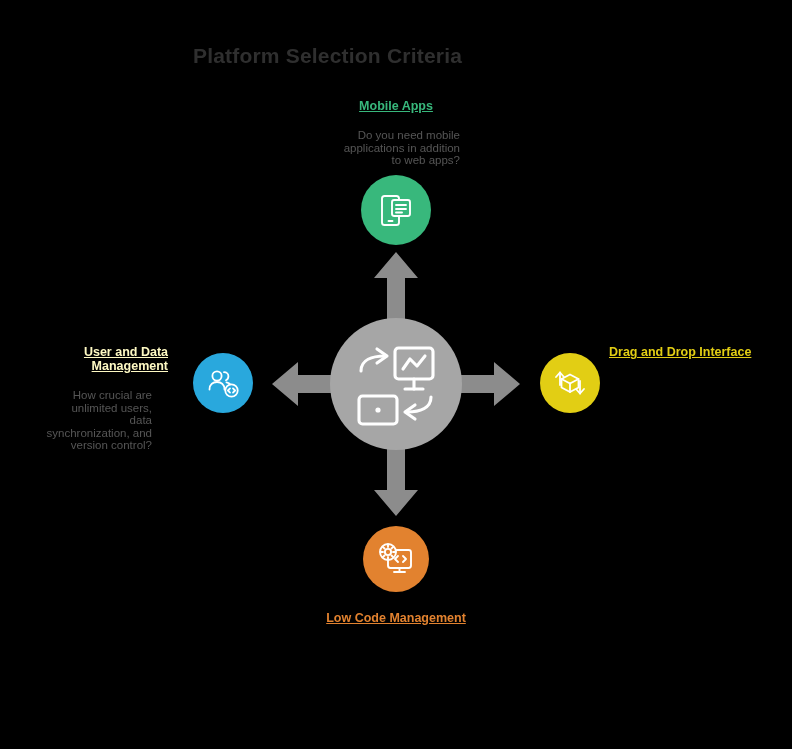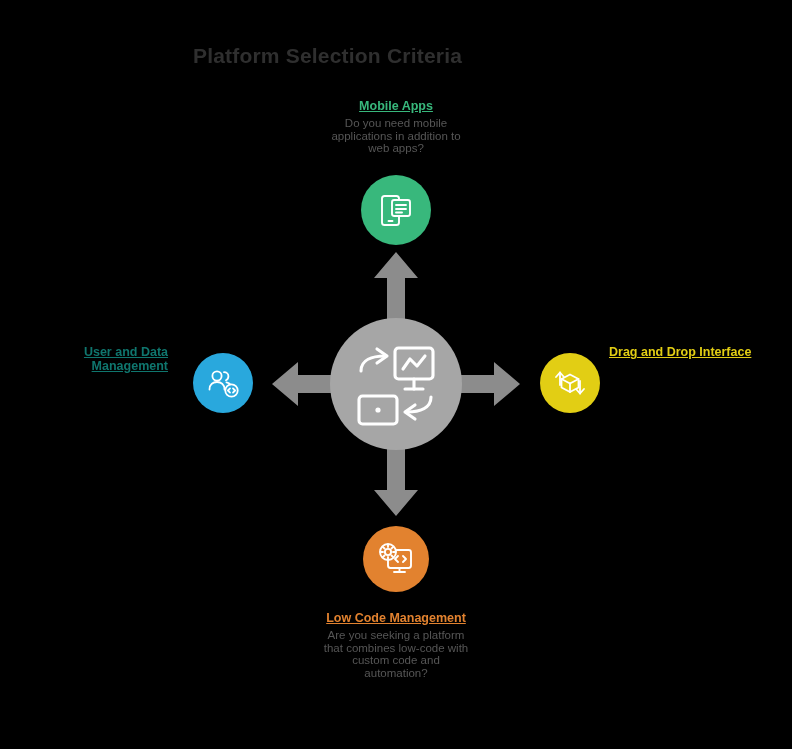--- a/index.html
+++ b/index.html
@@ -75,28 +75,29 @@
     font-size: 12.5px;
     font-weight: bold;
     line-height: 14px;
     margin: 0 0 1px 0;
     text-decoration: underline;
   }
   .label .desc {
     font-size: 11.5px;
     line-height: 12.6px;
     color: #565656;
-    margin: 4px;
+    margin: 16px;
+    text-align: right;
   }
 
   .label-top    { left: 316px; top: 99px;  width: 160px; text-align: center; }
   .label-top .heading    { color: #38b87c; }
 
   .label-left   { left: 30px;  top: 345px; width: 138px; text-align: right; }
-  .label-left .heading   { color: #0f766e; }
+  .label-left .heading   { color: #fef9c3; }
 
   .label-right  { left: 609px; top: 345px; width: 150px; text-align: left; }
   .label-right .heading  { color: #e2ce14; }
 
   .label-bottom { left: 316px; top: 611px; width: 160px; text-align: center; }
   .label-bottom .heading { color: #e2822f; }
 </style>
 </head>
 <body>
 
@@ -166,20 +167,21 @@
     <path d="M4.5 24.5 C4.5 19.2, 8.2 17, 12 17 C15.8 17, 19.5 19.2, 19.5 24.5"></path>
     <path d="M19 7.2 C21.6 7.2, 23.4 9, 23.4 11.3 C23.4 13.1, 22.4 14.6, 21 15.3"></path>
     <path d="M21.5 17.4 C24.6 18.1, 27 20.4, 27 24.5"></path>
     <circle cx="26.5" cy="25.5" r="6.2" fill="#29a8dd"></circle>
     <polyline points="25,23.4 22.9,25.5 25,27.6"></polyline>
     <polyline points="28,23.4 30.1,25.5 28,27.6"></polyline>
   </svg>
 </div>
 <div class="label label-left">
   <p class="heading">User and Data Management</p>
+  <p class="desc">How crucial are unlimited users, data synchronization, and version control?</p>
 </div>
 
 <div class="node node-right">
   <svg width="36" height="36" viewBox="0 0 36 36" fill="none" stroke="#ffffff" stroke-width="1.8" stroke-linecap="round" stroke-linejoin="round">
 
     <polyline points="4,12 8,7.5 12,12"></polyline>
     <line x1="8" y1="7.5" x2="8" y2="20"></line>
 
     <polyline points="24,24 28,28.5 32,24"></polyline>
     <line x1="28" y1="28.5" x2="28" y2="16"></line>
@@ -209,14 +211,13 @@
       <line x1="17" y1="13" x2="19.4" y2="13"></line>
       <line x1="6.8" y1="7.8" x2="8.5" y2="9.5"></line>
       <line x1="15.5" y1="16.5" x2="17.2" y2="18.2"></line>
       <line x1="17.2" y1="7.8" x2="15.5" y2="9.5"></line>
       <line x1="8.5" y1="16.5" x2="6.8" y2="18.2"></line>
     </g>
   </svg>
 </div>
 <div class="label label-bottom">
   <p class="heading">Low Code Management</p>
-  <p class="desc">Are you seeking a platform that combines low-code with custom code and automation?</p>
 </div>
 
 </body></html>

